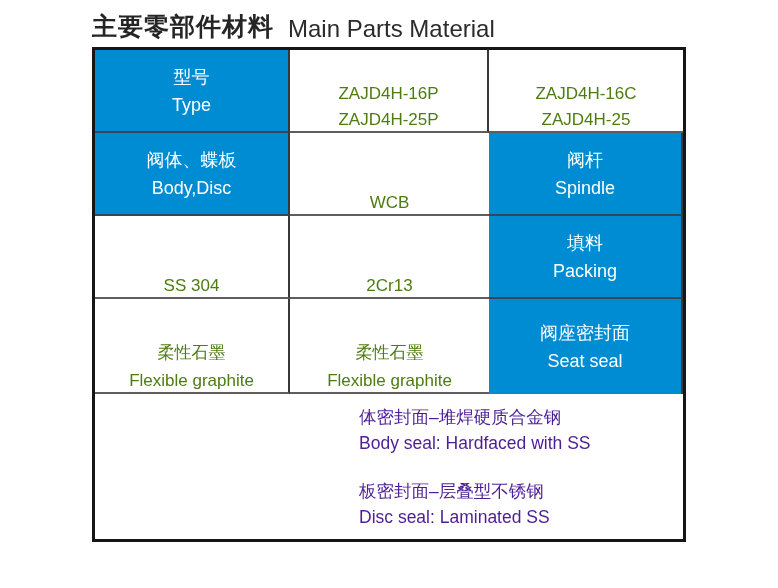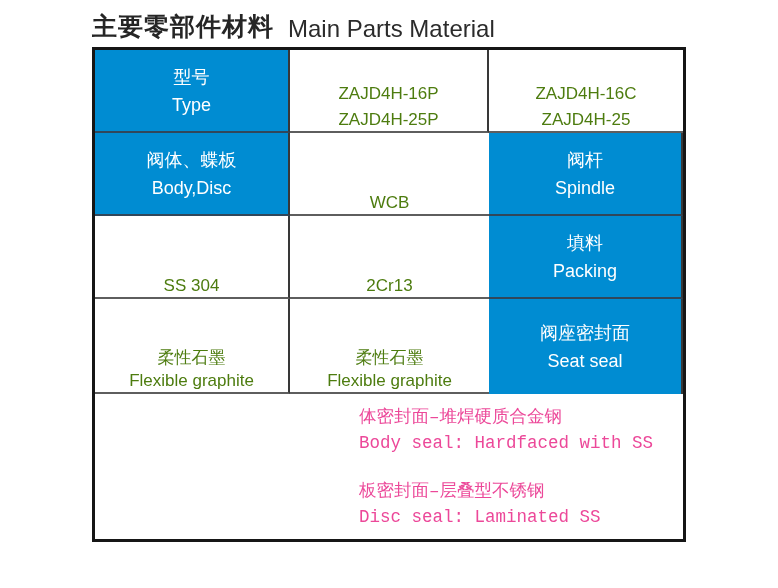--- a/index.html
+++ b/index.html
@@ -53,31 +53,30 @@
     font-size: 18px;
     line-height: 28px;
   }
   .val {
     color: #4d7c0f;
     font-size: 17px;
     justify-content: flex-end;
   }
   .val .line { line-height: 23px; }
   .gap2 .line + .line { margin-top: 3px; }
-  .gap1 .line + .line { }
+  .gap1 .line + .line { margin-top: 5px; }
 
   .merged {
     grid-column: 2 / 4;
     align-items: flex-start;
     justify-content: center;
     text-align: left;
     padding-left: 69px;
-    color: #ec4899;
+    color: #4c1d95;
     font-size: 17.5px;
-    font-family: Liberation Mono, monospace;
   }
   .merged .para { line-height: 26px; }
   .merged .para + .para { margin-top: 22px; }
 </style>
 </head>
 <body>
 
 <div class="page">
 
   <div class="title">

